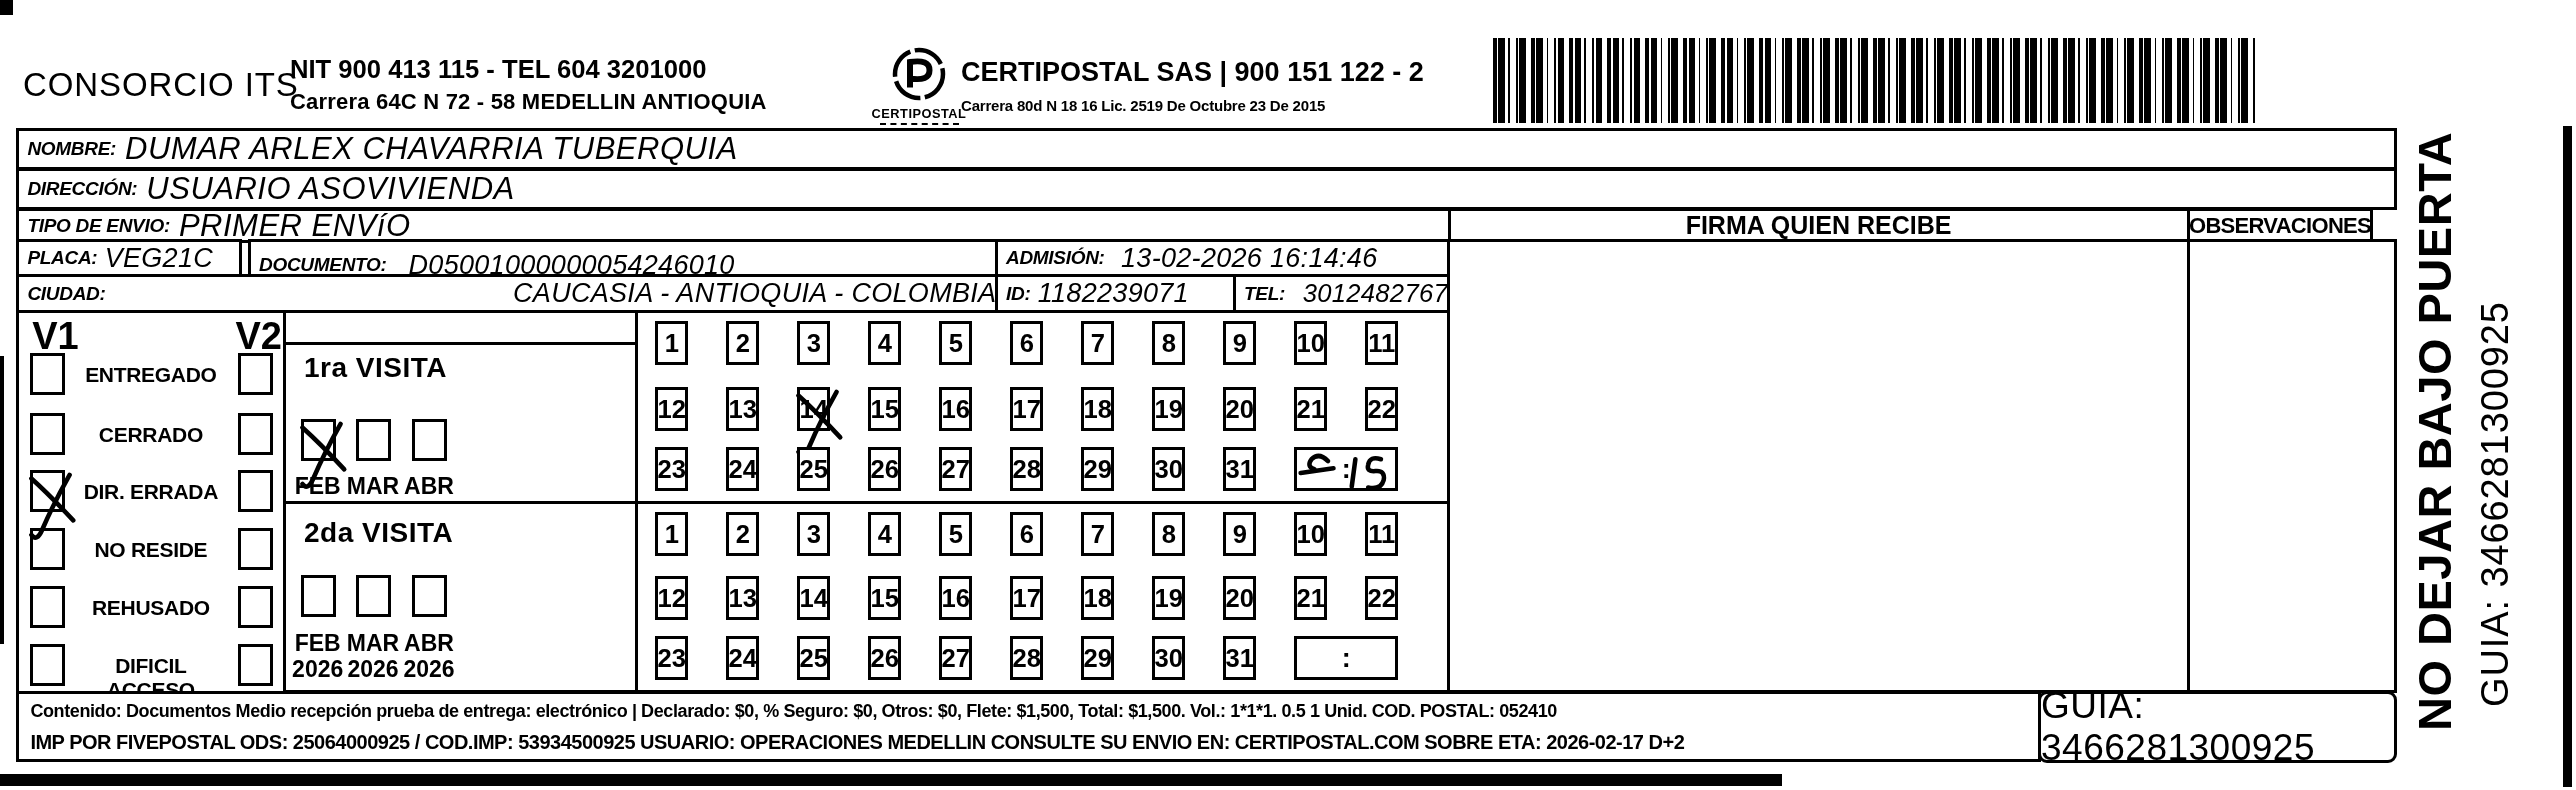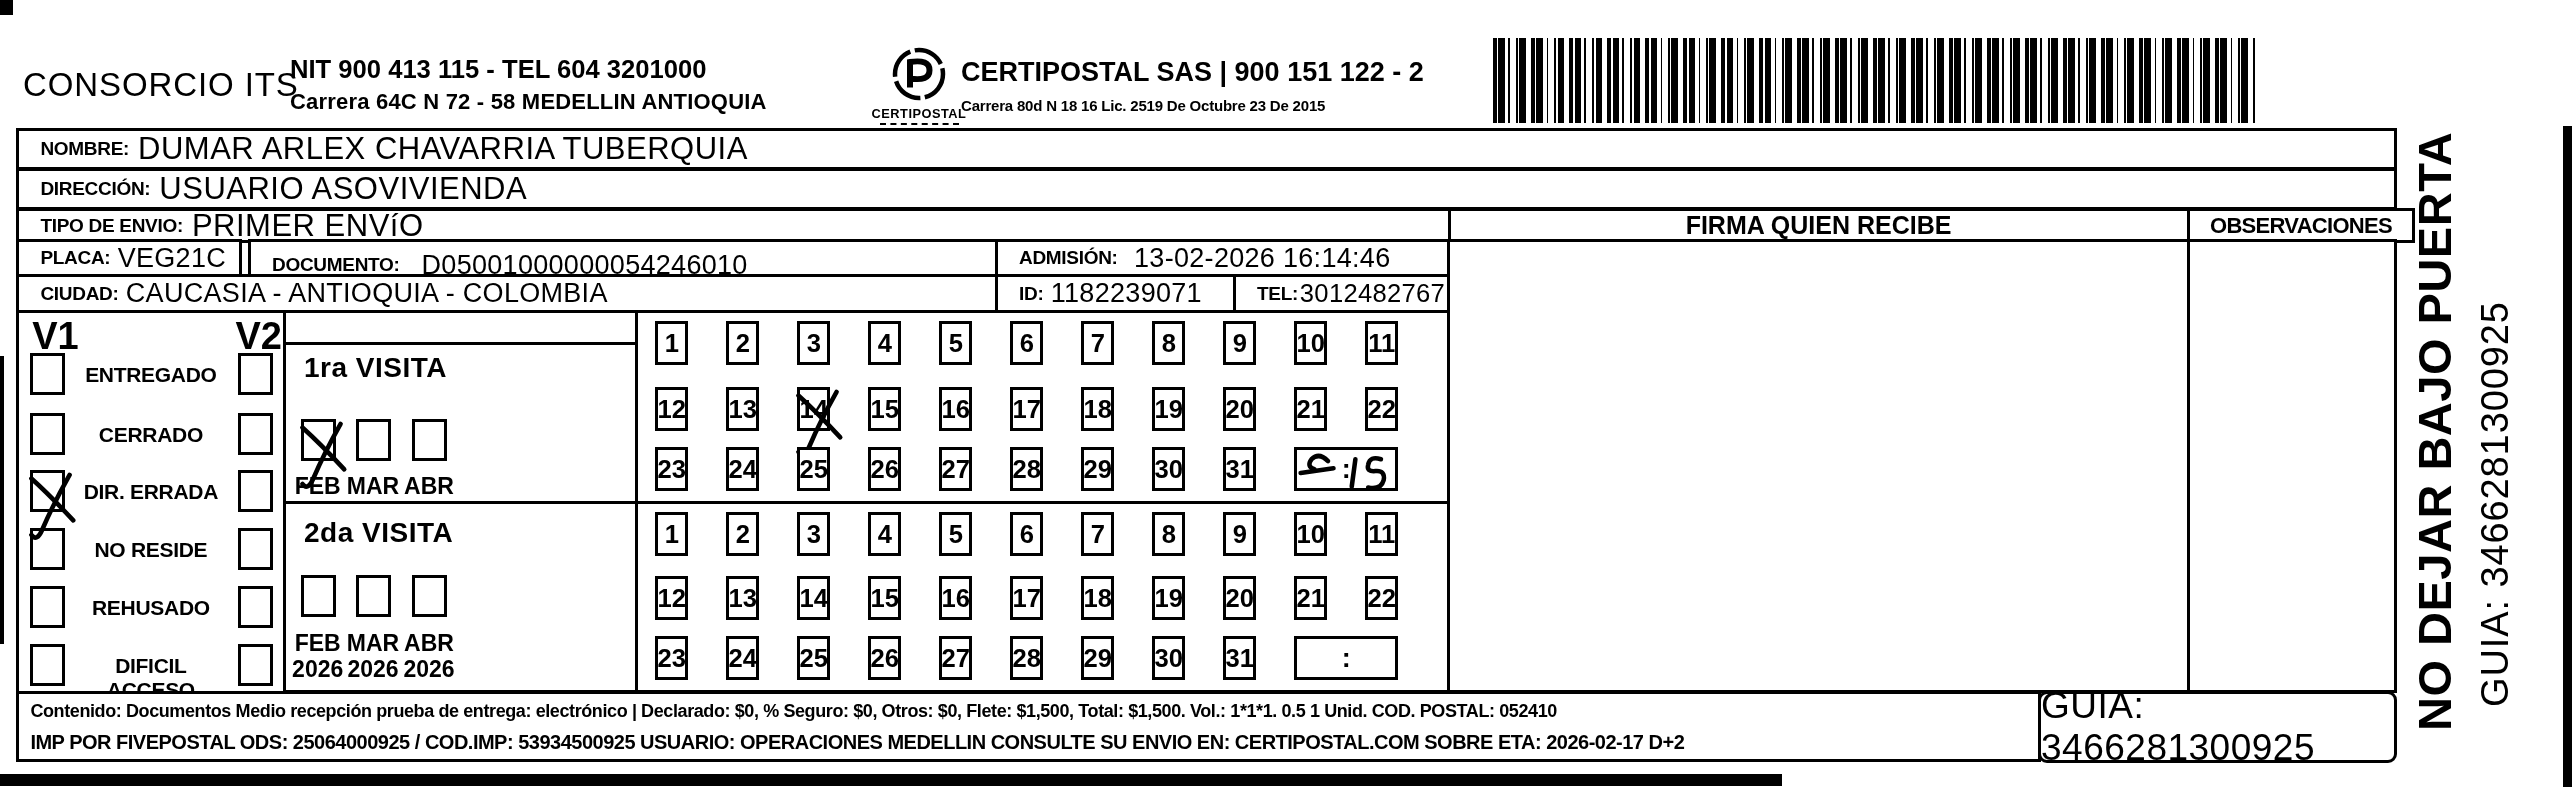--- a/index.html
+++ b/index.html
@@ -1,20 +1,20 @@
 <!DOCTYPE html>
 <html style="font-size:14.6px"><head>
 <meta charset="utf-8">
 <style>
   html,body{margin:0;padding:0;background:#fff;}
   .page{position:relative;width:2576px;height:791px;background:#fff;color:#000;
         font-family:"Liberation Sans",sans-serif;overflow:hidden;}
   .abs{position:absolute;}
   .cell{position:absolute;border:3.7px solid #000;box-sizing:border-box;background:#fff;}
-  .rowcell{display:flex;align-items:center;padding-left:21px;white-space:nowrap;overflow:visible;}
+  .rowcell{display:flex;align-items:center;padding-left:8px;white-space:nowrap;overflow:visible;font-style:italic;}
   .lab{font-size:19px;font-weight:700;letter-spacing:-0.3px;}
   .val{font-size:31px;font-weight:400;margin-left:9px;letter-spacing:0.5px;}
   .val2{font-size:27px;font-weight:400;margin-left:7.3px;letter-spacing:0.3px;}
   .hdrcell{display:flex;align-items:center;justify-content:center;font-weight:700;}
   
   #brand{left:23px;top:66px;font-size:33px;letter-spacing:0.9px;}
   #nit1{left:290px;top:55px;font-size:25.6px;font-weight:700;}
   #nit2{left:290px;top:89px;font-size:22px;font-weight:700;letter-spacing:0.2px;}
   #rt1{left:961px;top:57px;font-size:27px;font-weight:700;}
   #rt2{left:961px;top:97px;font-size:15px;font-weight:700;letter-spacing:-0.2px;}
@@ -80,44 +80,44 @@
   <div class="cell rowcell" style="left:16.4px;top:168px;width:2381px;height:42px;">
     <span class="lab">DIRECCIÓN:</span>
     <span class="val">USUARIO ASOVIVIENDA</span>
   </div>
   <div class="cell hdrcell" style="left:1447px;top:208px;width:743px;height:35px;font-size:25px;">FIRMA QUIEN RECIBE</div>
 
   <div class="cell rowcell" style="left:16.4px;top:208px;width:1435px;height:35px;">
     <span class="lab">TIPO DE ENVIO:</span>
     <span class="val">PRIMER ENVíO</span>
   </div>
-  <div class="cell hdrcell" style="left:2187px;top:208px;width:228px;height:35px;font-size:22px;letter-spacing:-0.7px;">OBSERVACIONES</div>
+  <div class="cell hdrcell" style="left:2187px;top:208px;width:186px;height:35px;font-size:22px;letter-spacing:-0.7px;">OBSERVACIONES</div>
 
   <div class="cell rowcell" style="left:16.4px;top:239px;width:226px;height:38px;">
     <span class="lab">PLACA:</span>
     <span class="val2">VEG21C</span>
   </div>
   <div class="cell rowcell" style="left:239px;top:239px;width:760px;height:52px;margin-left:9px;">
     <span class="lab">DOCUMENTO:</span>
     <span class="val2" style="margin-left:22px;">D05001000000054246010</span>
   </div>
   <div class="cell rowcell" style="left:995px;top:239px;width:456px;height:38px;">
     <span class="lab">ADMISIÓN:</span>
     <span class="val2" style="margin-left:16.4px;">13-02-2026 16:14:46</span>
   </div>
 
-  <div class="cell rowcell" style="left:16.4px;top:274px;width:983px;height:39px;">
+  <div class="cell rowcell" style="left:16.4px;top:274px;width:983px;height:39px;justify-content:space-between;">
     <span class="lab">CIUDAD:</span>
     <span class="val2">CAUCASIA - ANTIOQUIA - COLOMBIA</span>
   </div>
   <div class="cell rowcell" style="left:995px;top:274px;width:241px;height:39px;">
     <span class="lab">ID:</span>
     <span class="val2">1182239071</span>
   </div>
-  <div class="cell rowcell" style="left:1233px;top:274px;width:218px;height:39px;">
+  <div class="cell rowcell" style="left:1233px;top:274px;width:218px;height:39px;justify-content:space-between;">
     <span class="lab">TEL:</span>
     <span class="val2" style="margin-left:1.8px;font-size:25.6px;">3012482767</span>
   </div>
 
   <div class="cell" id="status-box" style="left:16.4px;top:310px;width:270px;height:438px;">
     <div class="vhead" style="left:12.8px;">V1</div>
     <div class="vhead" style="left:216px;">V2</div>
   <div class="cb" style="left: 11px; top: 40px;"></div>
       <div class="status-label" style="top: 50px;">ENTREGADO</div>
       <div class="cb" style="left: 219px; top: 40px;"></div>

